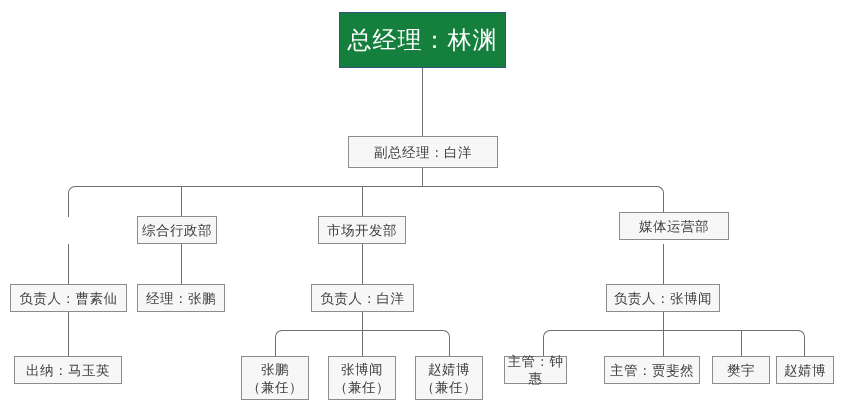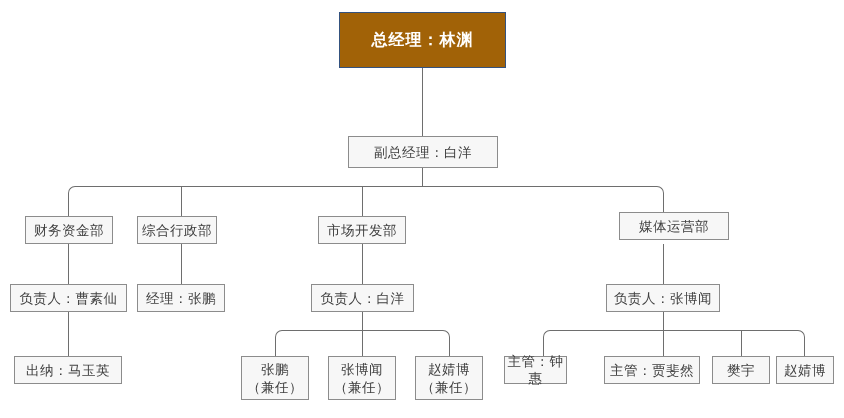--- a/index.html
+++ b/index.html
@@ -26,26 +26,25 @@
     text-align: center;
     line-height: 1.25;
     color: #404040;
     background: #f7f7f7;
     border: 1px solid #8c8c8c;
     font-size: 13.5px;
     letter-spacing: 0.5px;
     white-space: pre-line;
   }
   .node.root {
-    background: #a16207;
+    background: #15803d;
     border: 1px solid #34527e;
     color: #ffffff;
-    font-size: 16px;
+    font-size: 24px;
     letter-spacing: 1px;
-    font-weight: bold;
   }
   .node.two-line {
     line-height: 1.35;
   }
   
   .conn {
     position: absolute;
     background: #6e6e6e;
   }
   .v { width: 1px; }
@@ -77,21 +76,20 @@
   <div class="conn v" style="left:422px; top:68px; height:68px;"></div>
 
   <div class="node" style="left:348px; top:136px; width:150px; height:32px;">副总经理：白洋</div>
 
   <div class="conn v" style="left:422px; top:168px; height:18px;"></div>
   <div class="elbow elbow-tl" style="left:68px; top:186px; width:354px; height:30px;"></div>
   <div class="elbow elbow-tr" style="left:422px; top:186px; width:241px; height:30px;"></div>
   <div class="conn v" style="left:181px; top:186px; height:30px;"></div>
   <div class="conn v" style="left:362px; top:186px; height:30px;"></div>
 
-  <div class="node" style="left:25px; top:216px; width:88px; height:28px;">财务资金部</div>
   <div class="node" style="left:137px; top:216px; width:80px; height:28px;">综合行政部</div>
   <div class="node" style="left:318px; top:216px; width:88px; height:28px;">市场开发部</div>
   <div class="node" style="left:619px; top:212px; width:110px; height:28px;">媒体运营部</div>
 
   <div class="conn v" style="left:68px; top:244px; height:40px;"></div>
   <div class="conn v" style="left:181px; top:244px; height:40px;"></div>
   <div class="conn v" style="left:362px; top:244px; height:40px;"></div>
   <div class="conn v" style="left:663px; top:244px; height:40px;"></div>
 
   <div class="node" style="left:10px; top:284px; width:117px; height:28px;">负责人：曹素仙</div>

